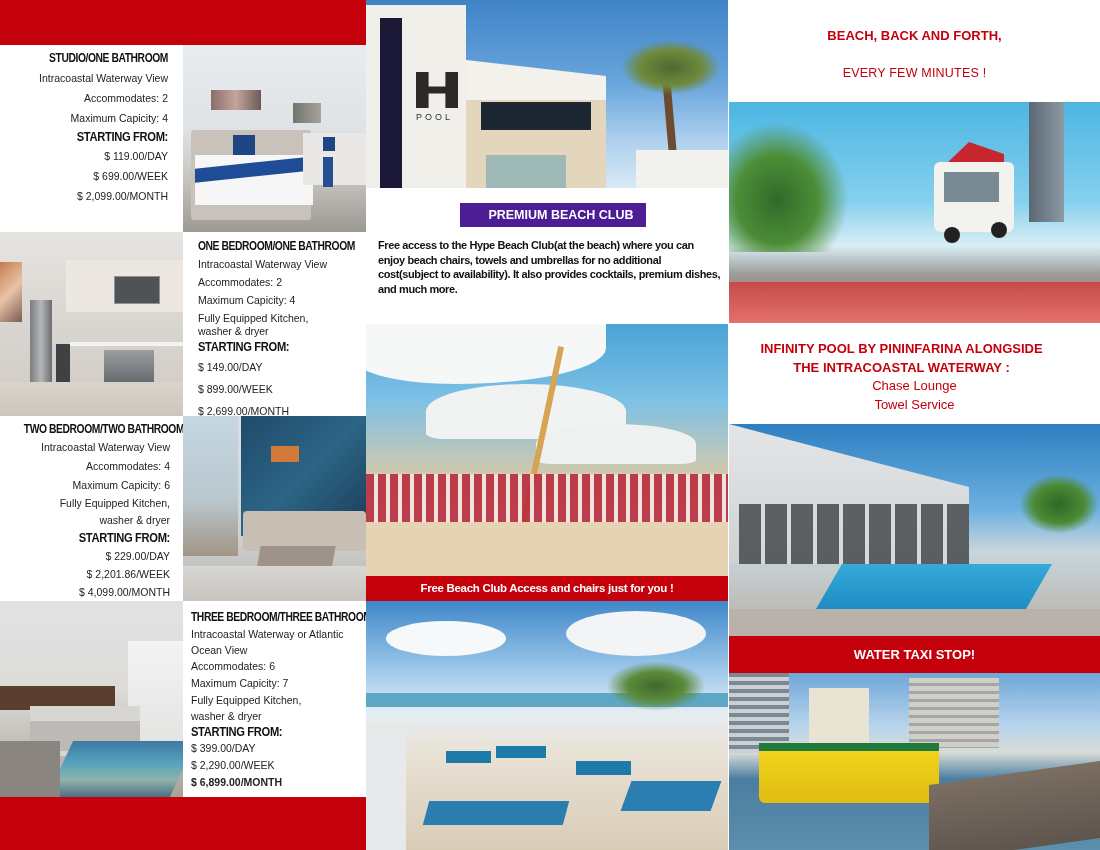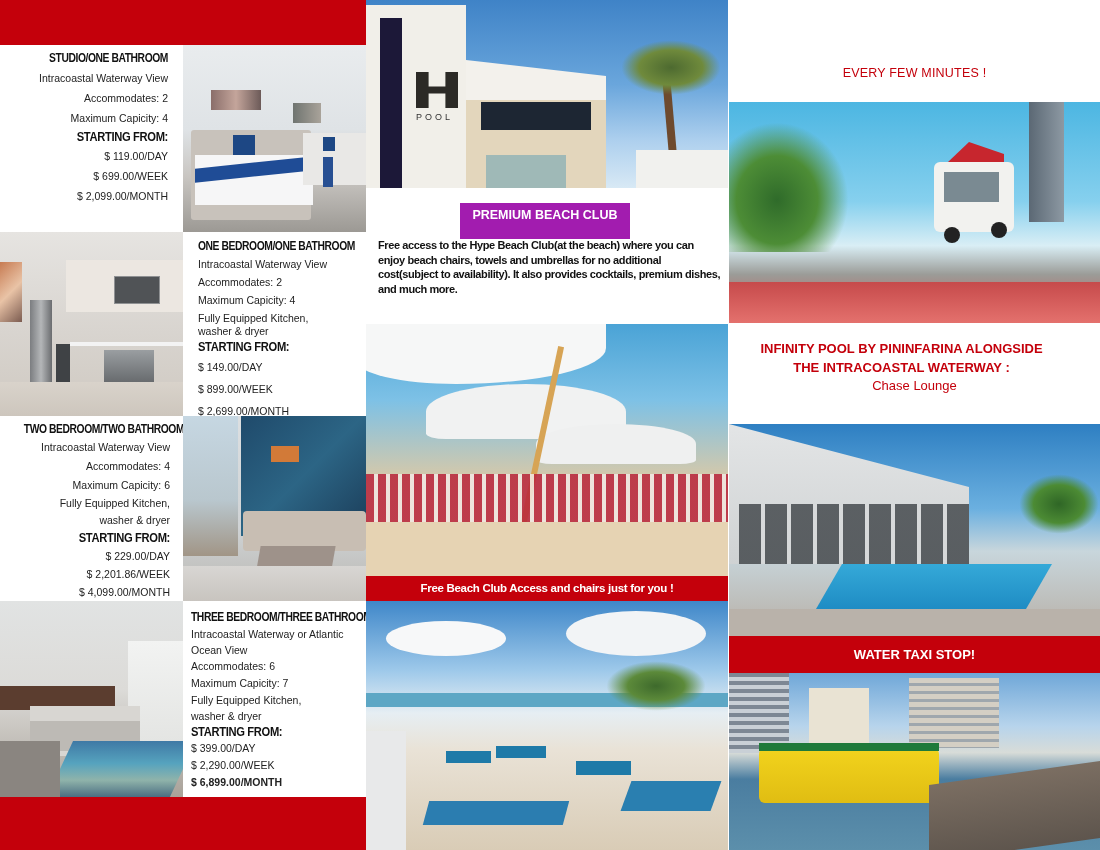--- a/index.html
+++ b/index.html
@@ -124,21 +124,21 @@
   <div class="abs" style="left:50px;top:112px;width:45px;font-size:9px;letter-spacing:3px;color:#333;">POOL</div>
   <div class="abs" style="left:100px;top:60px;width:140px;height:40px;background:#f3f1ec;clip-path:polygon(0 0,100% 40%,100% 100%,0 100%);"></div>
   <div class="abs" style="left:100px;top:100px;width:140px;height:88px;background:#e3d6bc;"></div>
   <div class="abs" style="left:115px;top:102px;width:110px;height:28px;background:#1d2633;"></div>
   <div class="abs" style="left:120px;top:155px;width:80px;height:33px;background:#9fb9b7;"></div>
   <div class="abs" style="left:300px;top:55px;width:8px;height:133px;background:#6e4a2e;transform:rotate(-5deg);"></div>
   <div class="abs" style="left:255px;top:40px;width:100px;height:55px;background:radial-gradient(ellipse at center,#4d6a30 0%,#6f8a3c 45%,rgba(111,138,60,0) 70%);"></div>
   <div class="abs" style="left:270px;top:150px;width:92px;height:38px;background:#f1f1ee;"></div>
 </div>
 
-<div class="abs badge" style="left:460px;top:203px;width:170px;height:36px;line-height:24px;font-size:12.5px;background:#a21caf;">PREMIUM BEACH CLUB</div>
+<div class="abs badge" style="left:460px;top:203px;width:170px;height:24px;line-height:24px;font-size:12.5px;background:#4c1d95;padding-left:16px;">PREMIUM BEACH CLUB</div>
 
 <div class="abs" style="left:378px;top:238px;width:345px;font-size:11px;line-height:14.5px;font-weight:bold;color:#111;letter-spacing:-0.4px;">Free access to the Hype Beach Club(at the beach) where you can enjoy beach chairs, towels and umbrellas for no additional cost(subject to availability). It also provides cocktails, premium dishes, and much more.</div>
 
 <div class="photo" style="left:366px;top:324px;width:362px;height:252px;background:linear-gradient(180deg,#4aa3d6 0%,#7dc1e6 30%,#d8c9a8 62%,#e6d6b8 100%);">
   <div class="abs" style="left:-10px;top:0;width:250px;height:60px;background:#f6f7f7;border-radius:0 0 60% 40%;"></div>
   <div class="abs" style="left:60px;top:60px;width:200px;height:55px;background:#f1f2f2;border-radius:50% 50% 10% 10%;"></div>
   <div class="abs" style="left:170px;top:100px;width:160px;height:40px;background:#eff0f0;border-radius:50% 50% 10% 10%;"></div>
   <div class="abs" style="left:168px;top:20px;width:6px;height:232px;background:#d7a455;transform:rotate(12deg);"></div>
   <div class="abs" style="left:0;top:150px;width:362px;height:48px;background:repeating-linear-gradient(90deg,#b8233a 0 8px,#f2e8e4 8px 12px);opacity:0.85;"></div>
   <div class="abs" style="left:0;top:198px;width:362px;height:54px;background:#e6d3b3;"></div>
@@ -153,40 +153,42 @@
   <div class="abs" style="left:240px;top:60px;width:100px;height:50px;background:radial-gradient(ellipse,#3e6a2c 0%,#5c8a3a 40%,rgba(0,0,0,0) 70%);"></div>
   <div class="abs" style="left:0;top:130px;width:40px;height:119px;background:#e8e9ea;"></div>
   <div class="abs" style="left:80px;top:150px;width:45px;height:12px;background:#1e7aa8;"></div>
   <div class="abs" style="left:130px;top:145px;width:50px;height:12px;background:#1e7aa8;"></div>
   <div class="abs" style="left:210px;top:160px;width:55px;height:14px;background:#1e7aa8;"></div>
   <div class="abs" style="left:260px;top:180px;width:90px;height:30px;background:#2a7fb0;transform:skewX(-20deg);"></div>
   <div class="abs" style="left:60px;top:200px;width:140px;height:24px;background:#2b7db0;transform:skewX(-15deg);"></div>
 </div>
 
 <div class="abs rtitle" style="left:729px;top:26px;width:371px;">
+  <div>BEACH, BACK AND FORTH,</div>
 </div>
 <div class="abs rsub" style="left:729px;top:64px;width:371px;font-size:12.5px;letter-spacing:0.2px;">EVERY FEW MINUTES !</div>
 
 <div class="photo" style="left:729px;top:102px;width:371px;height:221px;background:linear-gradient(180deg,#4cb6e2 0%,#86d0ee 45%,#d9eef5 65%,#9b9c98 78%,#c94c4e 100%);">
   <div class="abs" style="left:0;top:20px;width:120px;height:130px;background:radial-gradient(ellipse at 40% 60%,#2f6b2a 0%,#4d8d36 40%,rgba(0,0,0,0) 70%);"></div>
   <div class="abs" style="left:300px;top:0;width:35px;height:120px;background:linear-gradient(90deg,#5b6874,#8d99a3);"></div>
   <div class="abs" style="left:205px;top:40px;width:70px;height:20px;background:#c7262e;clip-path:polygon(20% 100%,50% 0,100% 60%,100% 100%);"></div>
   <div class="abs" style="left:205px;top:60px;width:80px;height:70px;background:#f2f2ef;border-radius:6px;"></div>
   <div class="abs" style="left:215px;top:70px;width:55px;height:30px;background:#7a8a92;"></div>
   <div class="abs" style="left:215px;top:125px;width:16px;height:16px;background:#222;border-radius:50%;"></div>
   <div class="abs" style="left:262px;top:120px;width:16px;height:16px;background:#222;border-radius:50%;"></div>
   <div class="abs" style="left:0;top:180px;width:371px;height:41px;background:linear-gradient(180deg,#c64a4b,#e4716d);"></div>
 </div>
 
 <div class="abs rtitle" style="left:729px;top:339px;width:345px;">
   <div>INFINITY POOL BY PININFARINA ALONGSIDE</div>
   <div>THE INTRACOASTAL WATERWAY :</div>
 </div>
 <div class="abs rsub" style="left:729px;top:376px;width:371px;">
   <div>Chase Lounge</div>
+  <div>Towel Service</div>
 </div>
 
 <div class="photo" style="left:729px;top:424px;width:371px;height:212px;background:linear-gradient(180deg,#2e7fc2 0%,#6bb0e0 40%,#c8d6dc 60%,#b7afa6 100%);">
   <div class="abs" style="left:0;top:0;width:240px;height:140px;background:linear-gradient(180deg,#e3e5e6,#cfd2d3);clip-path:polygon(0 0,100% 45%,100% 100%,0 100%);"></div>
   <div class="abs" style="left:10px;top:80px;width:230px;height:60px;background:repeating-linear-gradient(90deg,#3c4145 0 22px,#d8dadb 22px 26px);opacity:0.8;"></div>
   <div class="abs" style="left:290px;top:50px;width:80px;height:60px;background:radial-gradient(ellipse,#2f6626 0%,#4c8b34 45%,rgba(0,0,0,0) 70%);"></div>
   <div class="abs" style="left:100px;top:140px;width:210px;height:45px;background:linear-gradient(180deg,#35a9d8,#1e8cc4);transform:skewX(-30deg);"></div>
   <div class="abs" style="left:0;top:185px;width:371px;height:27px;background:#b9b2aa;"></div>
 </div>
 

